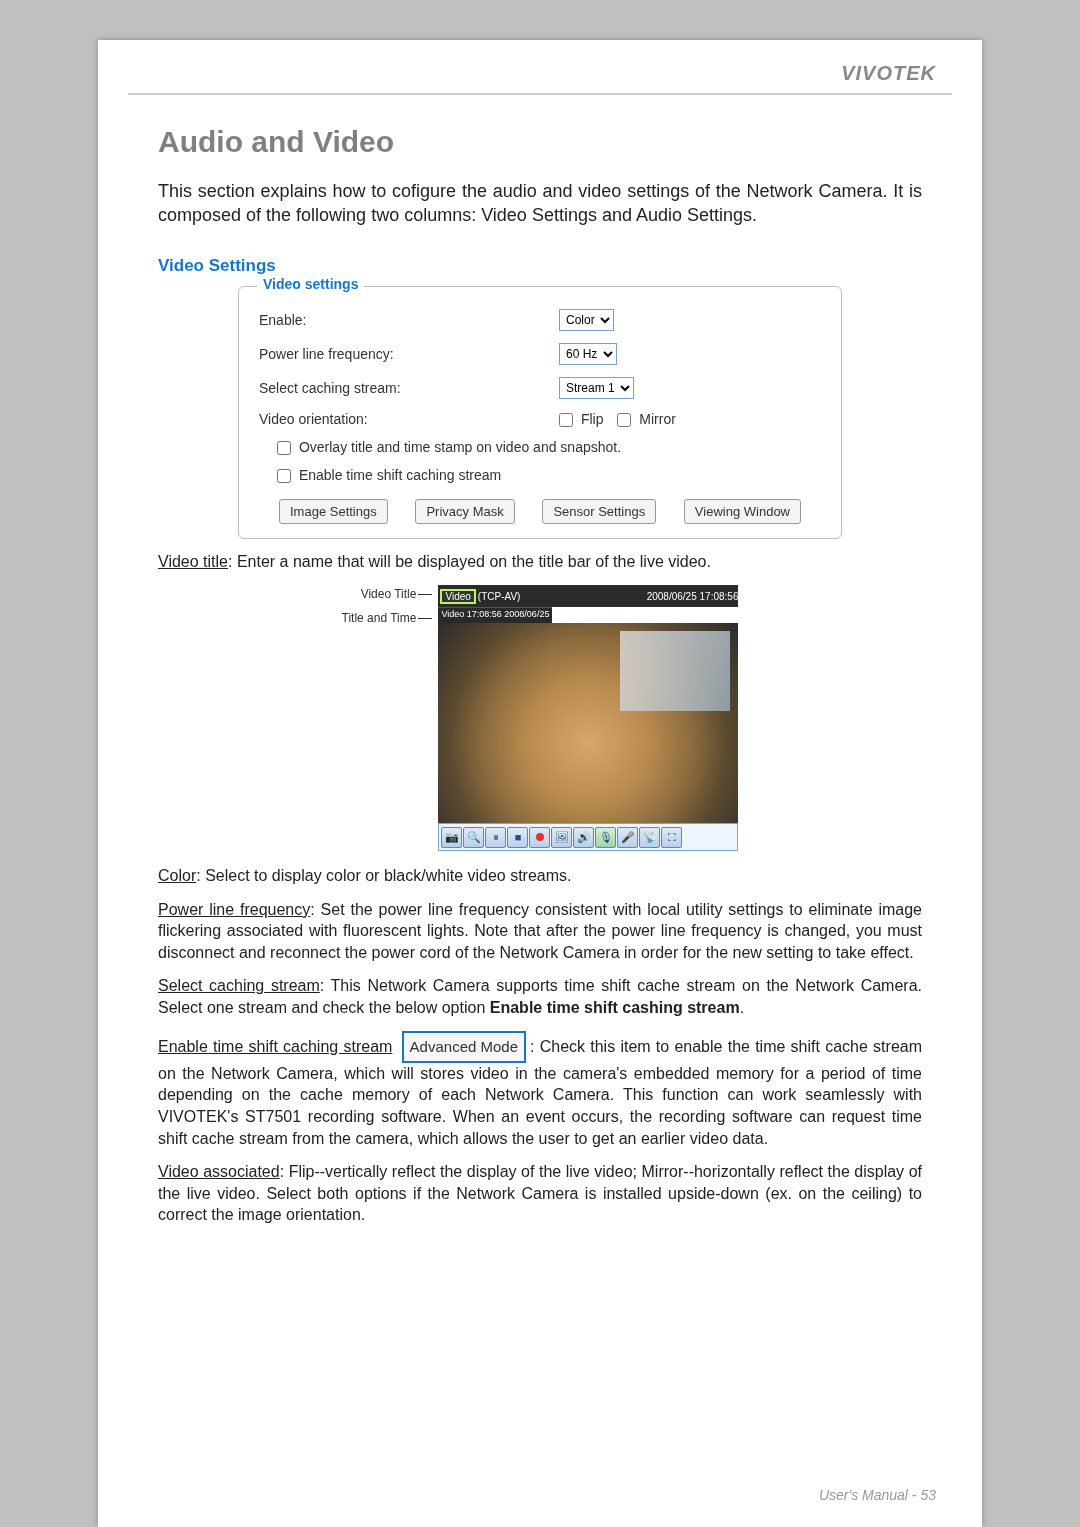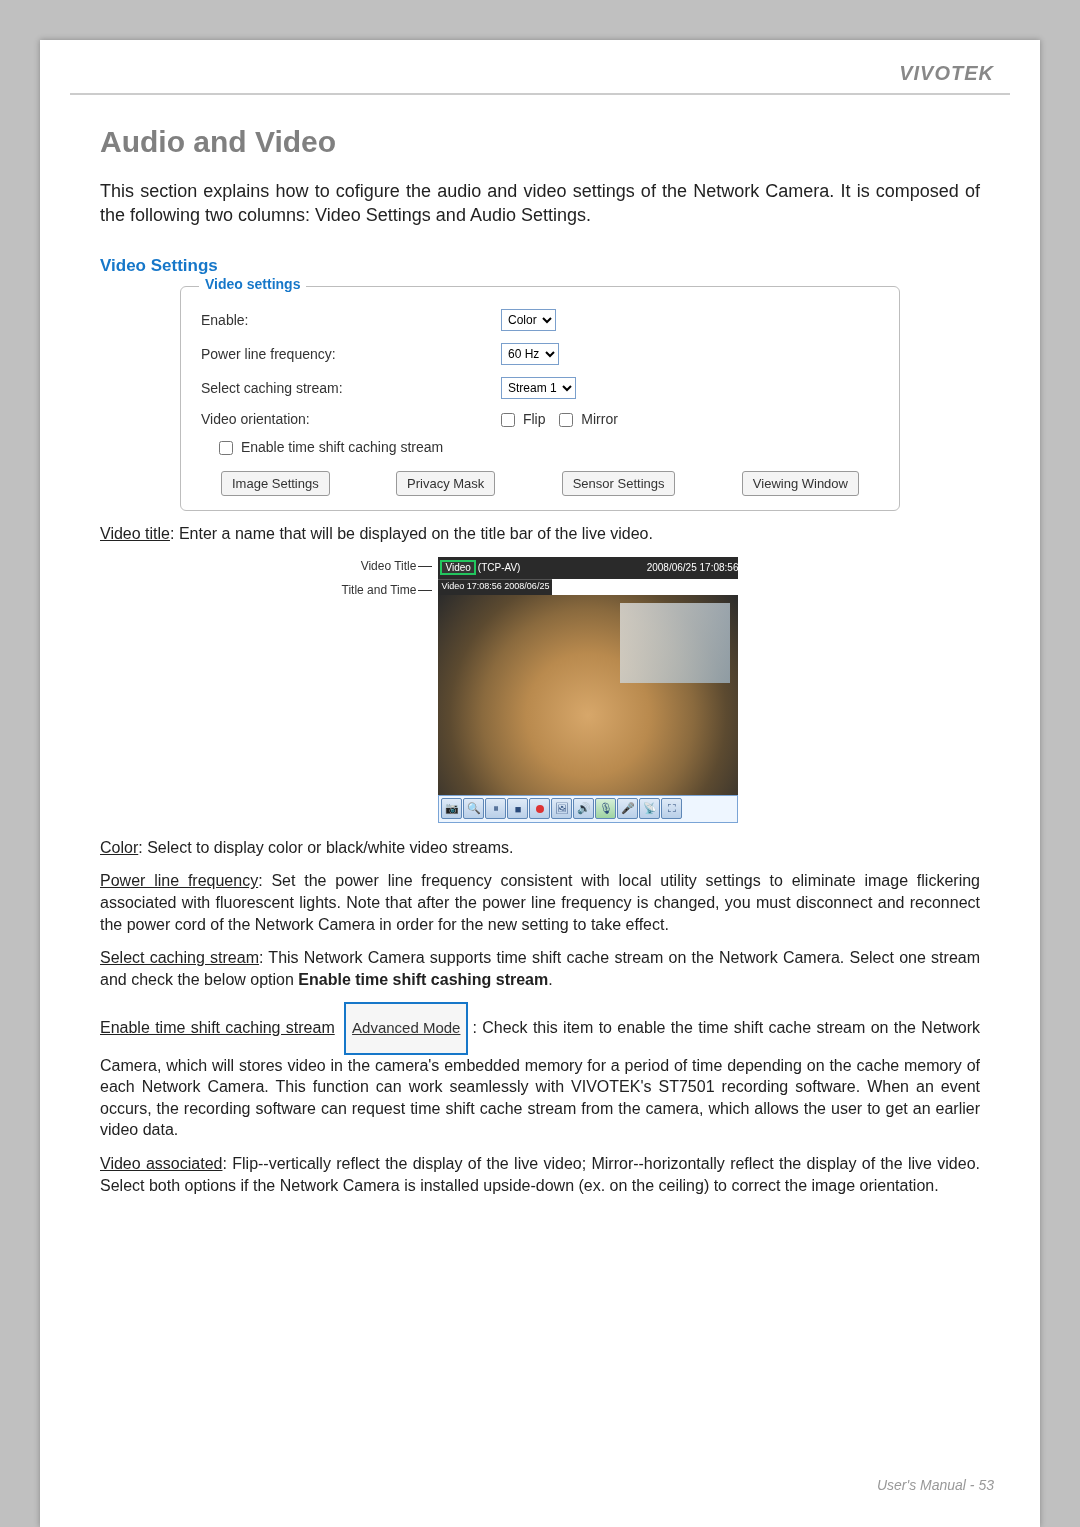--- a/index.html
+++ b/index.html
@@ -1,56 +1,56 @@
 <!DOCTYPE html>
 <html><head>
 <meta charset="utf-8">
 <style>
   body { margin:0; background:#c0c0c0; font-family: Arial, Helvetica, sans-serif; color:#222; }
-  .page { width:1000px; min-height:1447px; margin:40px auto; background:#fff; position:relative; padding:0 0 40px 0; box-shadow:0 0 6px rgba(0,0,0,0.3); }
+  .page { width:884px; min-height:1447px; margin:40px auto; background:#fff; position:relative; padding:0 0 40px 0; box-shadow:0 0 6px rgba(0,0,0,0.3); }
   .header { text-align:right; padding:22px 46px 8px 46px; }
   .brand { color:#888; font-style:italic; font-weight:bold; font-size:20px; letter-spacing:1px; }
   .hr { height:2px; background:#ccc; margin:0 30px 30px 30px; }
   .content { padding:0 60px 0 60px; }
   h1 { color:#808080; font-size:30px; margin:0 0 20px 0; font-weight:bold; }
   p.intro { font-size:18px; color:#222; margin:0 0 28px 0; text-align:justify; line-height:1.35; }
   .subhead { color:#1677c9; font-size:17px; font-weight:bold; margin:0 0 10px 0; }
   .fieldset { margin:0 80px 12px 80px; border:1px solid #bdbdbd; border-radius:6px; background:#fff; position:relative; padding:16px 20px 14px 20px; }
   .legend { position:absolute; top:-11px; left:18px; background:#fff; padding:0 6px; color:#1677c9; font-weight:bold; font-size:14px; }
   .row { display:flex; align-items:center; padding:6px 0; font-size:14px; color:#333; }
   .row .lbl { width:300px; }
   input.text { width:130px; height:22px; border:1px solid #999; background:#fff; }
   select.sel { height:22px; border:1px solid #7a9fcc; background:#fff; font-size:12px; padding:0 2px; }
   input[type=checkbox]{ width:14px; height:14px; margin:0 4px 0 0; vertical-align:middle; accent-color:#1677c9; }
   .cbrow{ padding:6px 0 6px 18px; font-size:14px; color:#333; }
   .btnrow{ display:flex; gap:24px; padding:10px 20px 0 20px; justify-content:space-between; }
   .btn{ flex:0 0 auto; background:#f4f4f4; border:1px solid #999; border-radius:3px; padding:4px 10px; font-size:13px; color:#333; }
   .para{ font-size:16px; color:#222; margin:10px 0 12px 0; text-align:justify; line-height:1.35; }
   .para .u{ text-decoration:underline; }
   .para b{ font-weight:bold; }
-  .advmode{ display:inline-block; border:2px solid #1677c9; color:#333; background:#f6f6f6; padding:14px 6px; font-size:15px; margin:0 4px;text-decoration:underline; }
+  .advmode{ display:inline-block; border:2px solid #1677c9; color:#333; background:#f6f6f6; padding:4px 6px; font-size:15px; margin:0 4px; }
   .figwrap{ display:flex; justify-content:center; margin:6px 0 14px 0; }
   .figlabels{ display:flex; flex-direction:column; align-items:flex-end; justify-content:flex-start; font-size:12px; color:#333; padding:0 6px 0 0; }
   .figlabels div{ white-space:nowrap; }
   .fig{ width:300px; }
   .vidtop{ height:22px; background:#2a2a2a; display:flex; align-items:center; font-size:10px; color:#fff; position:relative; }
-  .vidtop .hl{ border:2px solid #22c55e; padding:0 3px; margin-left:2px; background:rgba(255,255,255,0.05); }
+  .vidtop .hl{ border:2px solid #bef264; padding:0 3px; margin-left:2px; background:rgba(255,255,255,0.05); }
   .vidtop .proto{ margin-left:2px; }
   .vidtop .ts{ margin-left:auto; }
   .vidbar{ height:16px; display:flex; }
   .vidbar .tt{ background:#2a2a2a; color:#fff; font-size:9px; padding:1px 3px; border-top:1px solid #555; }
   .vidimg{ width:300px; height:200px; background:
     radial-gradient(circle at 50% 60%, #d7a76a 0%, #b98a4e 32%, #8a6a3e 55%, #5c4a30 72%, #2b2b2b 100%);
     position:relative; overflow:hidden; }
   .vidimg:before{ content:""; position:absolute; top:8px; right:8px; width:110px; height:80px; background:linear-gradient(135deg,#eef3f7,#a7c0d4); opacity:.7; }
   .iconbar{ height:26px; background:#eef6ff; border:1px solid #7aa4d6; display:flex; align-items:center; padding:0 2px; gap:1px; }
   .ibtn{ width:19px; height:19px; border:1px solid #5e87b7; background:linear-gradient(#dfeaf7,#b9cfe8); border-radius:2px; display:flex; align-items:center; justify-content:center; font-size:11px; color:#2a4a7a; }
   .ibtn.red span{ width:8px; height:8px; background:#d33; border-radius:50%; display:block; }
   .ibtn.green{ background:linear-gradient(#d6f0d8,#9fd3a2); }
-  .footer{ position:absolute; bottom:34px; right:46px; color:#999; font-style:italic; font-size:14px; }
+  .footer{ position:absolute; bottom:24px; right:46px; color:#999; font-style:italic; font-size:14px; }
   .lineconn{ width:14px; height:1px; background:#333; display:inline-block; vertical-align:middle; margin-left:2px; }
 </style>
 </head>
 <body>
 
 <div class="page">
   <div class="header">
     <span class="brand">VIVOTEK</span>
   </div>
   <div class="hr"></div>
@@ -91,20 +91,26 @@
         <label style="margin-right:14px;">
           <input type="checkbox" style="">
           <span>Flip</span>
         </label>
         <label>
           <input type="checkbox" style="">
           <span>Mirror</span>
         </label>
       </div>
 
+      <div class="cbrow">
+        <label>
+          <input type="checkbox" style="">
+          <span>Overlay title and time stamp on video and snapshot.</span>
+        </label>
+      </div>
 
       <div class="cbrow">
         <label>
           <input type="checkbox" style="">
           <span>Enable time shift caching stream</span>
         </label>
       </div>
 
       <div class="btnrow">
         <button class="btn">Image Settings</button>

